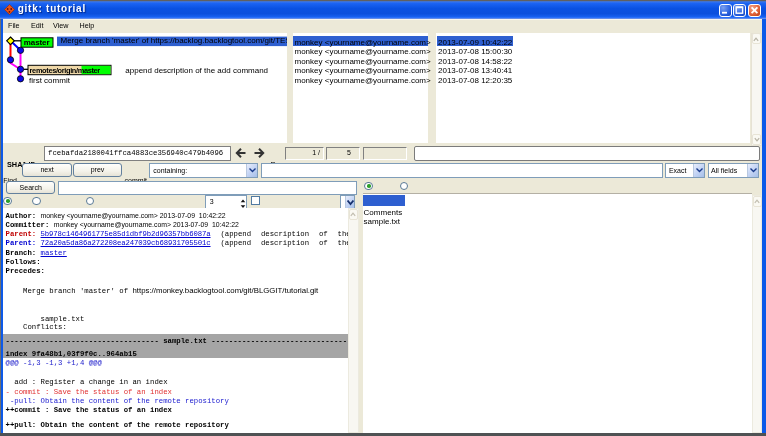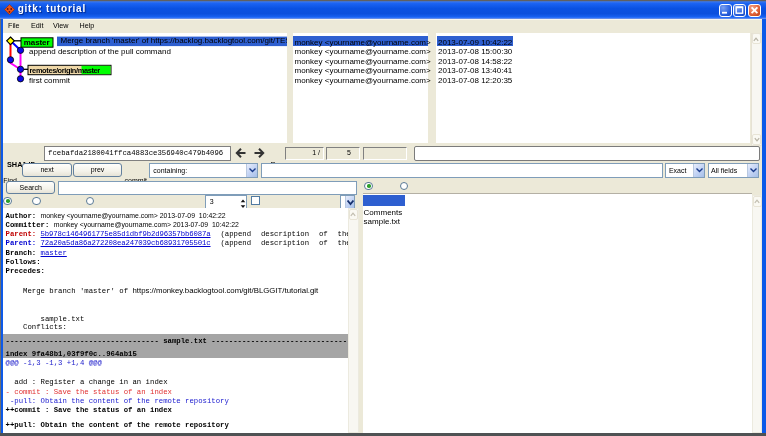--- a/index.html
+++ b/index.html
@@ -96,21 +96,21 @@
   <circle cx="7.5" cy="26.8" r="3.15" fill="#0a0ae6" stroke="#000" stroke-width=".8"></circle>
   <circle cx="17.5" cy="36.3" r="3.15" fill="#0a0ae6" stroke="#000" stroke-width=".8"></circle>
   <circle cx="17.5" cy="45.8" r="3.15" fill="#0a0ae6" stroke="#000" stroke-width=".8"></circle>
   <rect x="18" y="4.8" width="32" height="9.4" fill="#00ff00" stroke="#000" stroke-width="1"></rect>
   <text x="20.8" y="12.2" font-size="8" font-weight="bold" font-family="Liberation Sans" letter-spacing="-0.1">master</text>
   <rect x="25" y="32.3" width="83" height="9.4" fill="#efd8a8" stroke="#000" stroke-width="1"></rect>
   <rect x="78.5" y="32.8" width="29" height="8.4" fill="#00ff00"></rect>
   <text x="26.6" y="40.2" font-size="7.4" font-weight="bold" font-family="Liberation Sans" letter-spacing="-0.35">remotes/origin/master</text>
  </svg>
  <div class="crow" style="left:57.5px;top:3.6px;width:226px;overflow:hidden">Merge branch 'master' of https://backlog.backlogtool.com/git/TES</div>
- <div class="crow" style="left:26px;top:14.5px">append description of the pull command</div>
+ <div class="crow" style="left:122.3px;top:33.5px">append description of the add command</div>
  <div class="crow" style="left:26px;top:43px">first commit</div>
  <div class="crow" style="left:290px;top:3.6px;width:135px;background:#2e5fd0"></div>
  <div class="crow" style="left:291.5px;top:5px">monkey &lt;yourname@yourname.com&gt;</div>
  <div class="crow" style="left:291.5px;top:14.5px">monkey &lt;yourname@yourname.com&gt;</div>
  <div class="crow" style="left:291.5px;top:24px">monkey &lt;yourname@yourname.com&gt;</div>
  <div class="crow" style="left:291.5px;top:33.5px">monkey &lt;yourname@yourname.com&gt;</div>
  <div class="crow" style="left:291.5px;top:43px">monkey &lt;yourname@yourname.com&gt;</div>
  <div class="crow" style="left:433.5px;top:3.6px;width:76px;background:#2e5fd0"></div>
  <div class="crow" style="left:435px;top:5px">2013-07-09 10:42:22</div>
  <div class="crow" style="left:435px;top:14.5px">2013-07-08 15:00:30</div>

